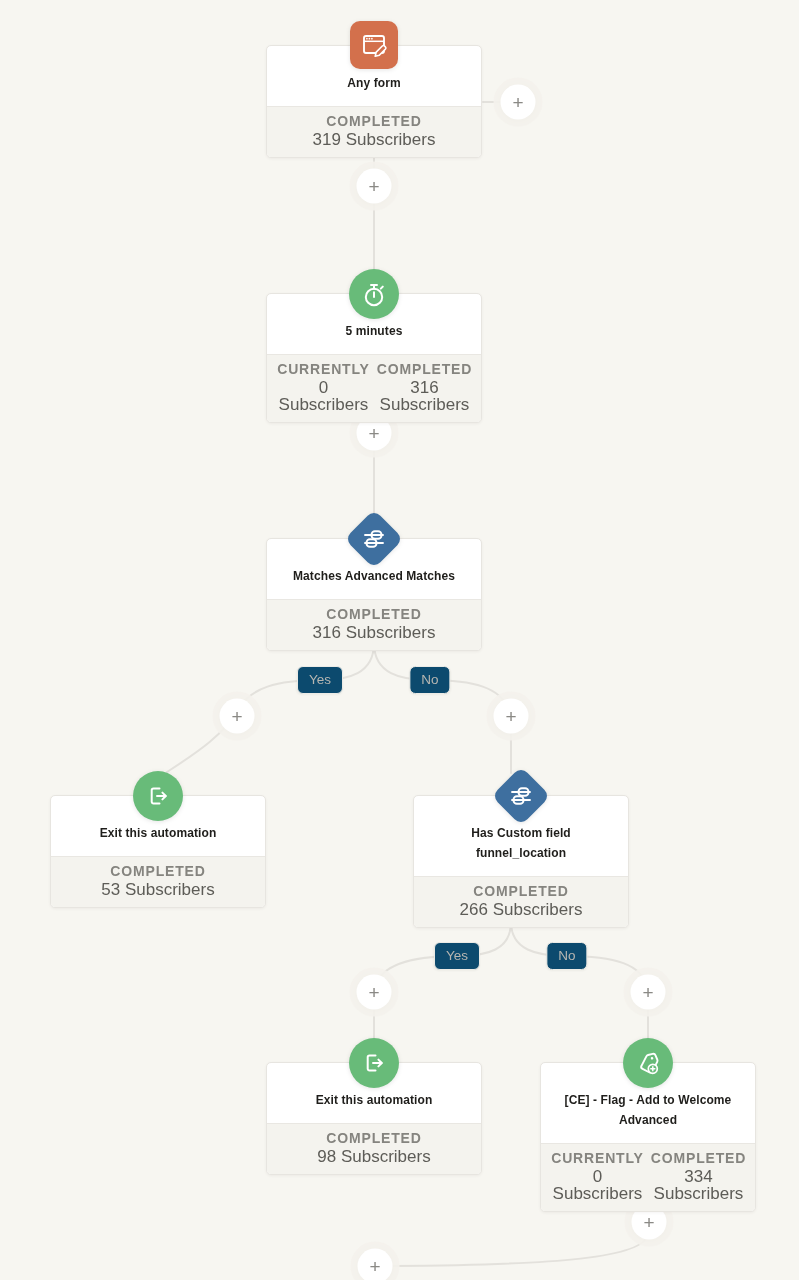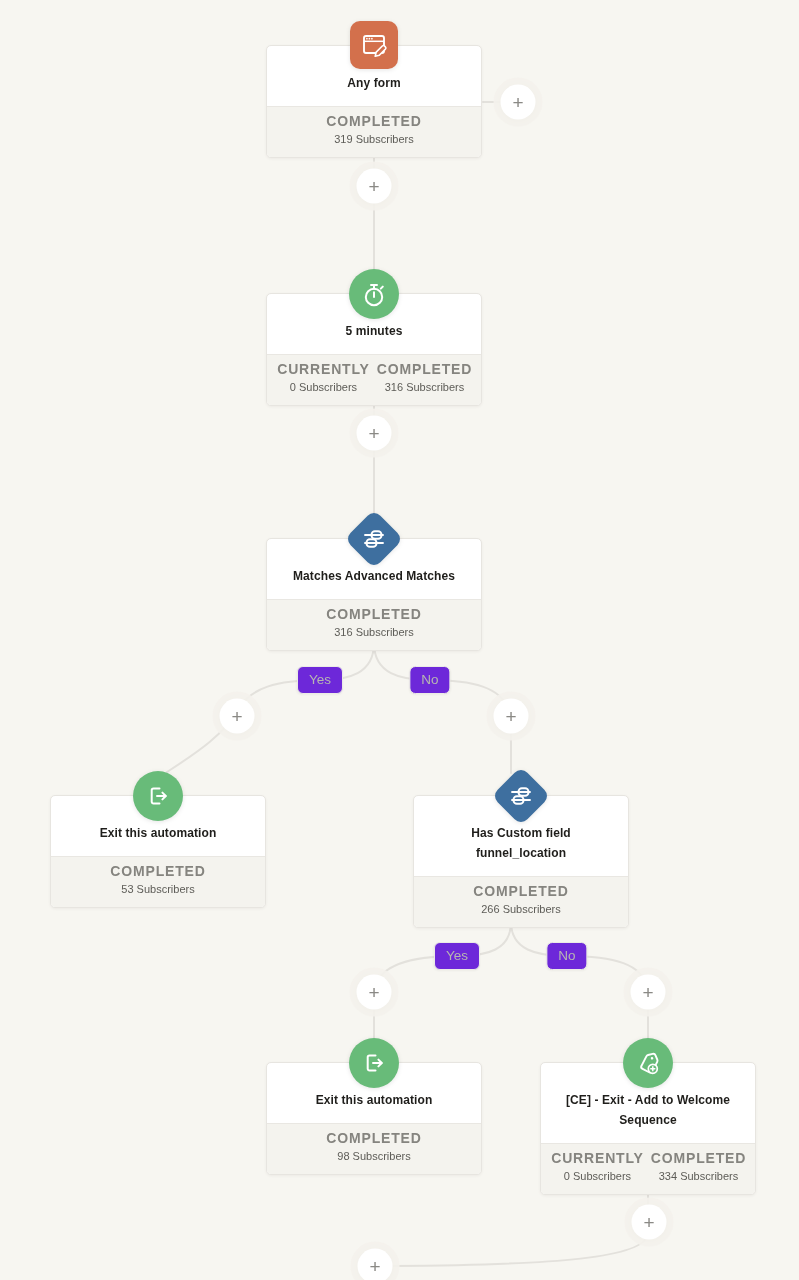--- a/index.html
+++ b/index.html
@@ -44,40 +44,40 @@
     border-radius:0 0 4px 4px;
     padding:8px 6px 9px;
     display:flex;
   }
   .stat { flex:1; text-align:center; }
   .stat-label {
     font-size:14px; font-weight:700; letter-spacing:0.06em;
     color:#85847f; line-height:13px; text-transform:uppercase;
   }
   .stat-value {
-    font-size:11px; color:#5d5c57; line-height:17px; margin-top:3px;
+    font-size:17px; color:#5d5c57; line-height:17px; margin-top:3px;
   }
 
   
   .plus {
     position:absolute; z-index:2;
     width:35px; height:35px; border-radius:50%;
     background:#ffffff; border:none;
     transform:translate(-50%,-50%);
     box-shadow:0 0 0 7px rgba(244,242,236,0.9), 0 1px 5px rgba(120,115,100,0.28);
     color:#8a8985; font-size:19px; font-weight:400;
     line-height:33px; text-align:center;
     cursor:pointer; font-family:inherit; padding:0;
   }
 
   
   .branch-label {
     position:absolute; z-index:2;
     transform:translate(-50%,-50%);
-    background:#6d28d9;
+    background:#0c4a6e;
     border:1px solid #ecebe6;
     border-radius:6px;
     box-shadow:0 1px 2px rgba(60,55,45,0.05);
     padding:4px 11px;
     font-size:13.5px; color:#b7b6b1; line-height:18px;
   }
 </style>
 </head>
 <body>
 
@@ -262,21 +262,21 @@
         <g transform="rotate(-18 25 24)">
           <path d="M17.8,25.5 L25.2,18.1 a2.5,2.5 0 0 1 2,-0.75 l4.7,0.35 a2.5,2.5 0 0 1 2.3,2.3 l0.35,4.7 a2.5,2.5 0 0 1 -0.75,2 l-7.4,7.4 a2.5,2.5 0 0 1 -3.5,0 l-5.2,-5.2 a2.5,2.5 0 0 1 0,-3.5 z" fill="none" stroke="#ffffff" stroke-width="1.9" stroke-linejoin="round"></path>
           <circle cx="30" cy="21.7" r="1.25" fill="#ffffff"></circle>
         </g>
         <circle cx="29.8" cy="30.8" r="4.5" fill="#68bb79" stroke="#ffffff" stroke-width="1.7"></circle>
         <line x1="29.8" y1="28.8" x2="29.8" y2="32.8" stroke="#ffffff" stroke-width="1.5" stroke-linecap="round"></line>
         <line x1="27.8" y1="30.8" x2="31.8" y2="30.8" stroke="#ffffff" stroke-width="1.5" stroke-linecap="round"></line>
       </svg>
     </div>
     <div class="node-head">
-      <div class="node-title">[CE] - Exit - Add to Welcome Sequence</div>
+      <div class="node-title">[CE] - Flag - Add to Welcome Advanced</div>
     </div>
     <div class="node-foot">
       <div class="stat">
         <div class="stat-label">CURRENTLY</div>
         <div class="stat-value">0 Subscribers</div>
       </div>
       <div class="stat">
         <div class="stat-label">COMPLETED</div>
         <div class="stat-value">334 Subscribers</div>
       </div>

